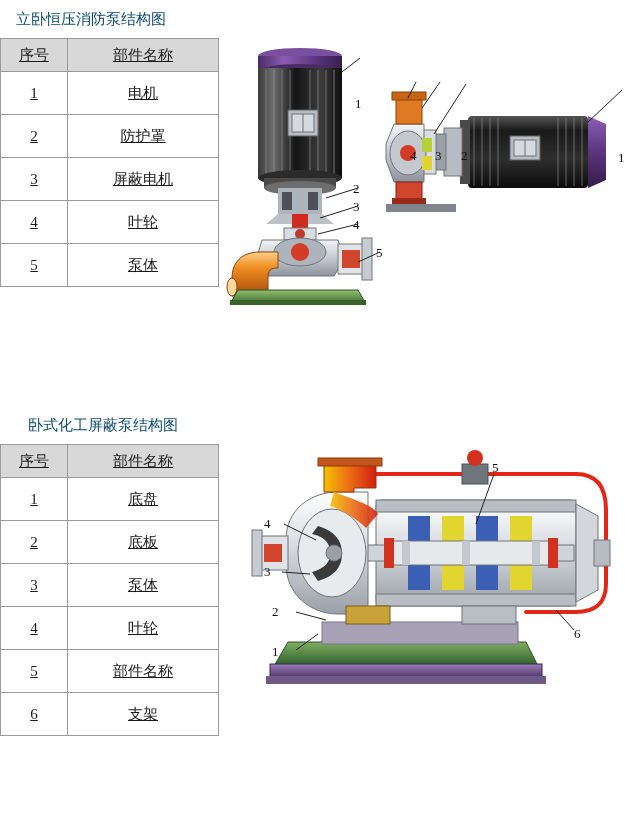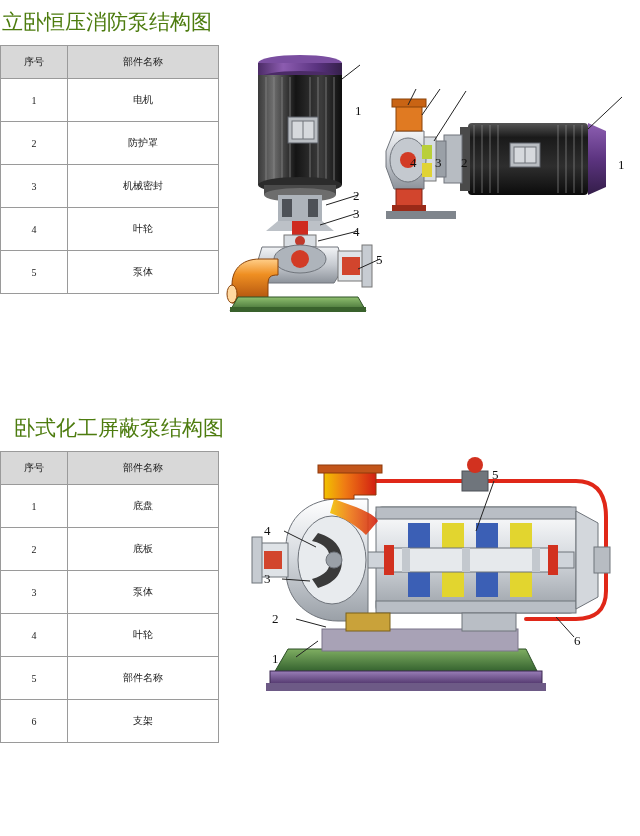--- a/index.html
+++ b/index.html
@@ -12,42 +12,43 @@
     height: 836px;
     font-family: "Liberation Sans", sans-serif;
     color: #000000;
     position: relative;
     overflow: hidden;
   }
   .section {
     position: relative;
   }
   .section-title {
-    font-size: 21px;
+    font-size: 15px;
     line-height: 1.2;
-    color: #4d7c0f;
+    color: #0c4a6e;
     font-family: "Liberation Serif", serif;
     font-weight: 400;
-    padding-left: 2px;
+    padding-left: 16px;
   }
   .sec1-title { padding-top: 10px; }
   .sec2-title { padding-top: 16px; margin-left: 12px; }
 
   .part-table {
     border-collapse: collapse;
     width: 216px;
     table-layout: fixed;
   }
   .part-table td, .part-table th {
     border: 1px solid #9a9a9a;
     text-align: center;
-    font-size: 10px;
+    font-size: 15px;
     font-family: "Liberation Serif", serif;
     color: #1a1a1a;
     padding: 0;
+    text-decoration: underline;
   }
   .part-table th {
     background: #d8d8d8;
     font-weight: 400;
     height: 32px;
   }
   .part-table td {
     height: 42px;
     background: #ffffff;
   }
@@ -118,21 +119,21 @@
           <tr>
             <td>1</td>
             <td>电机</td>
           </tr>
           <tr>
             <td>2</td>
             <td>防护罩</td>
           </tr>
           <tr>
             <td>3</td>
-            <td>机械密封</td>
+            <td>屏蔽电机</td>
           </tr>
           <tr>
             <td>4</td>
             <td>叶轮</td>
           </tr>
           <tr>
             <td>5</td>
             <td>泵体</td>
           </tr>
         </tbody>

